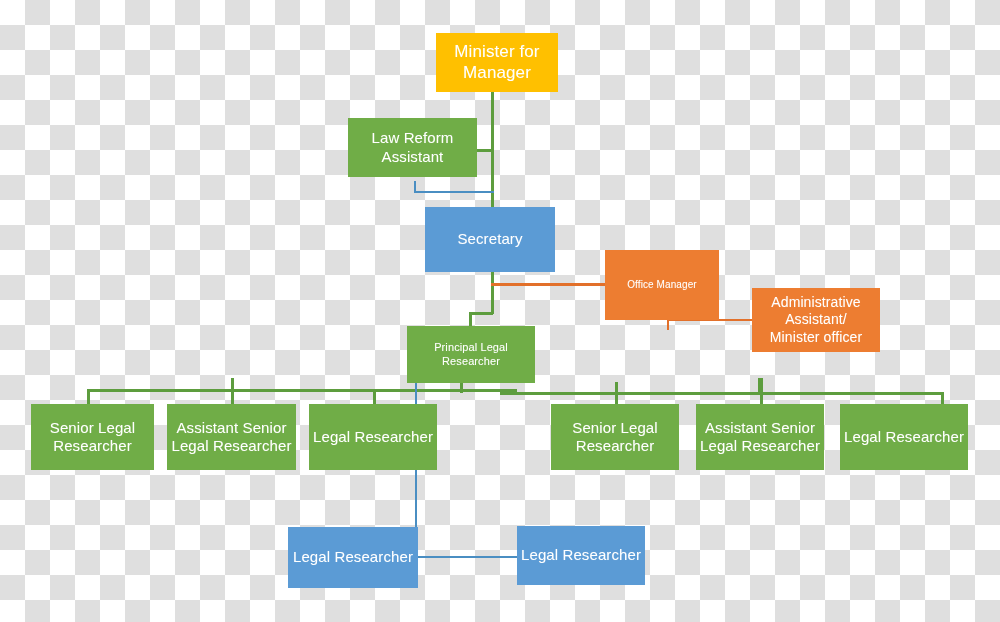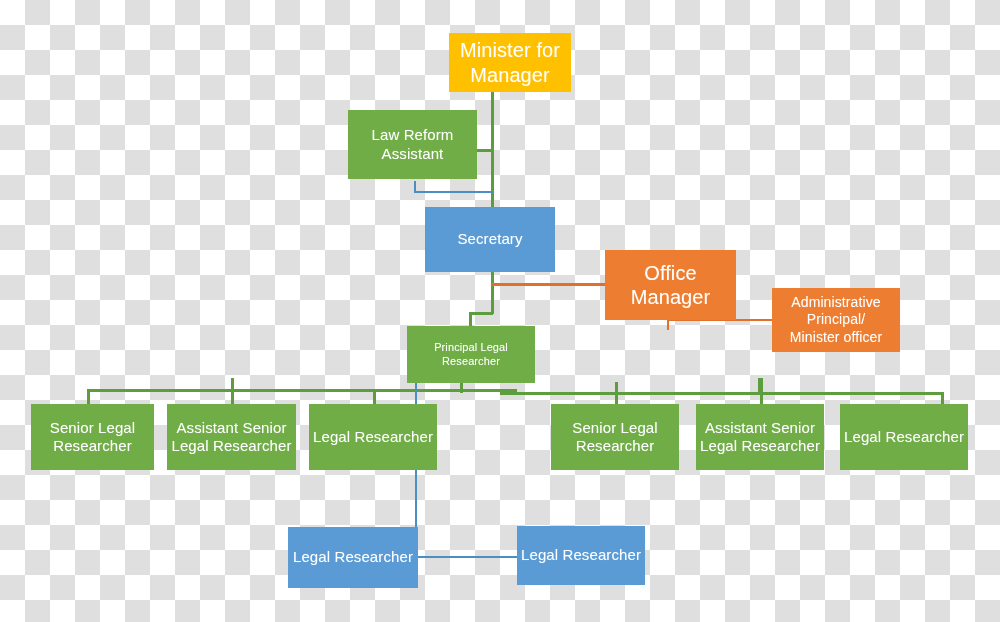--- a/index.html
+++ b/index.html
@@ -77,46 +77,46 @@
       <div class="conn v g" style="left: 231px; top: 378px; height: 27px;"></div>
       <div class="conn v g" style="left: 373px; top: 389px; height: 16px;"></div>
       <div class="conn v g" style="left: 615px; top: 382px; height: 23px;"></div>
       <div class="conn v g" style="left: 760px; top: 378px; height: 27px;"></div>
       <div class="conn v g" style="left: 941px; top: 392px; height: 13px;"></div>
       <div class="conn v g" style="left: 758px; top: 378px; height: 14px;"></div>
       <div class="conn v b thin" style="left: 415px; top: 380px; height: 148px;"></div>
       <div class="conn h b thin" style="left: 414px; top: 556px; width: 107px;"></div>
     </div>
   <div id="node-layer">
-      <div class="node amber" style="left: 449px; top: 33px; width: 122px; height: 59px; font-size: 20px;">
+      <div class="node amber" style="left: 436px; top: 33px; width: 122px; height: 59px; font-size: 17px;">
         <div>
           <span>Minister for</span>
           <span>Manager</span>
         </div>
       </div>
-      <div class="node green" style="left: 348px; top: 110px; width: 129px; height: 69px; font-size: 15px;">
+      <div class="node green" style="left: 348px; top: 118px; width: 129px; height: 59px; font-size: 15px;">
         <div>
           <span>Law Reform</span>
           <span>Assistant</span>
         </div>
       </div>
       <div class="node blue" style="left: 425px; top: 207px; width: 130px; height: 65px; font-size: 15px;">
         <div>
           <span>Secretary</span>
         </div>
       </div>
-      <div class="node orange" style="left: 605px; top: 250px; width: 131px; height: 70px; font-size: 20px;">
+      <div class="node orange" style="left: 605px; top: 250px; width: 114px; height: 70px; font-size: 10px;">
         <div>
           <span>Office Manager</span>
         </div>
       </div>
-      <div class="node orange" style="left: 772px; top: 288px; width: 128px; height: 64px; font-size: 14px;">
+      <div class="node orange" style="left: 752px; top: 288px; width: 128px; height: 64px; font-size: 14px;">
         <div>
           <span>Administrative</span>
-          <span>Principal/</span>
+          <span>Assistant/</span>
           <span>Minister officer</span>
         </div>
       </div>
       <div class="node green" style="left: 407px; top: 326px; width: 128px; height: 57px; font-size: 11px;">
         <div>
           <span>Principal Legal</span>
           <span>Researcher</span>
         </div>
       </div>
       <div class="node green" style="left: 31px; top: 404px; width: 123px; height: 66px; font-size: 15px;">

